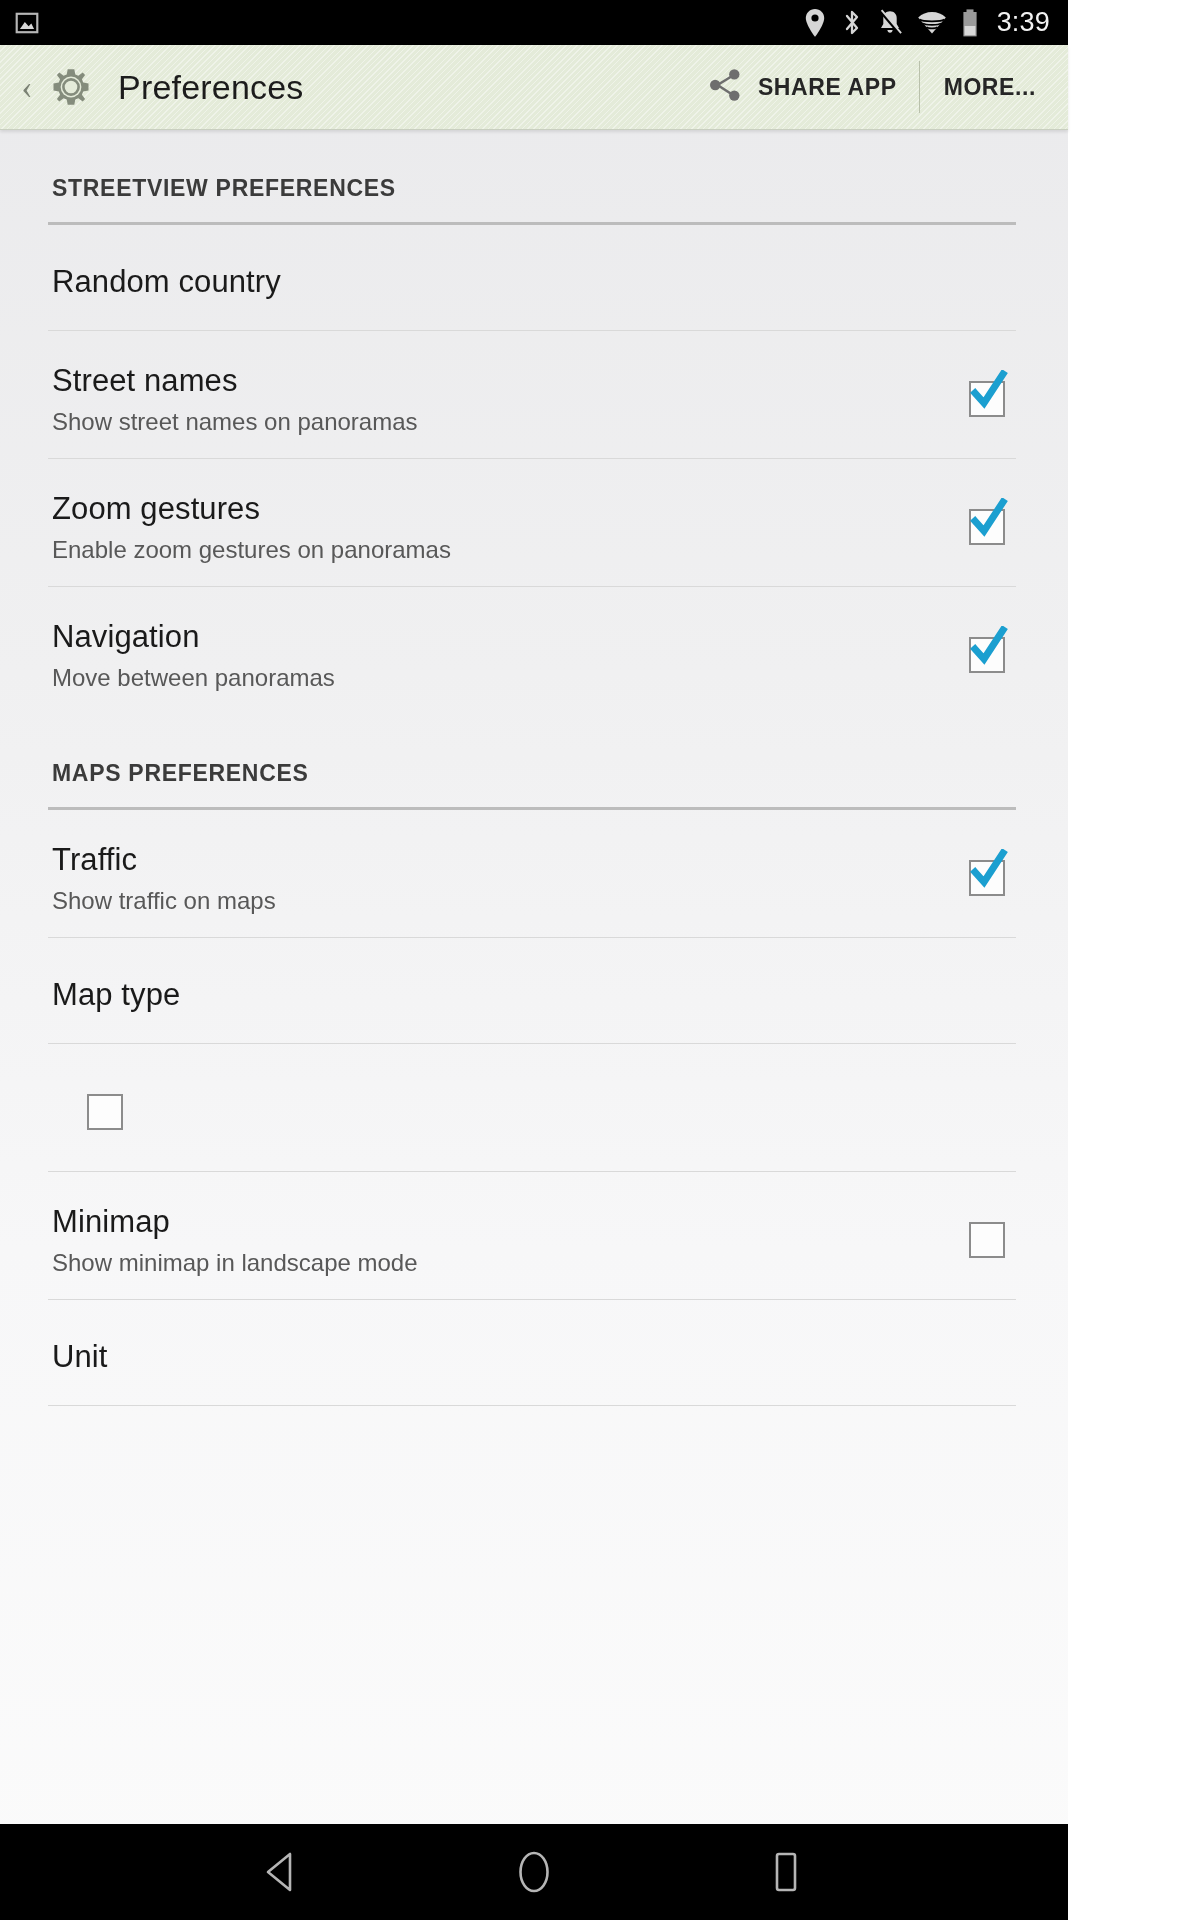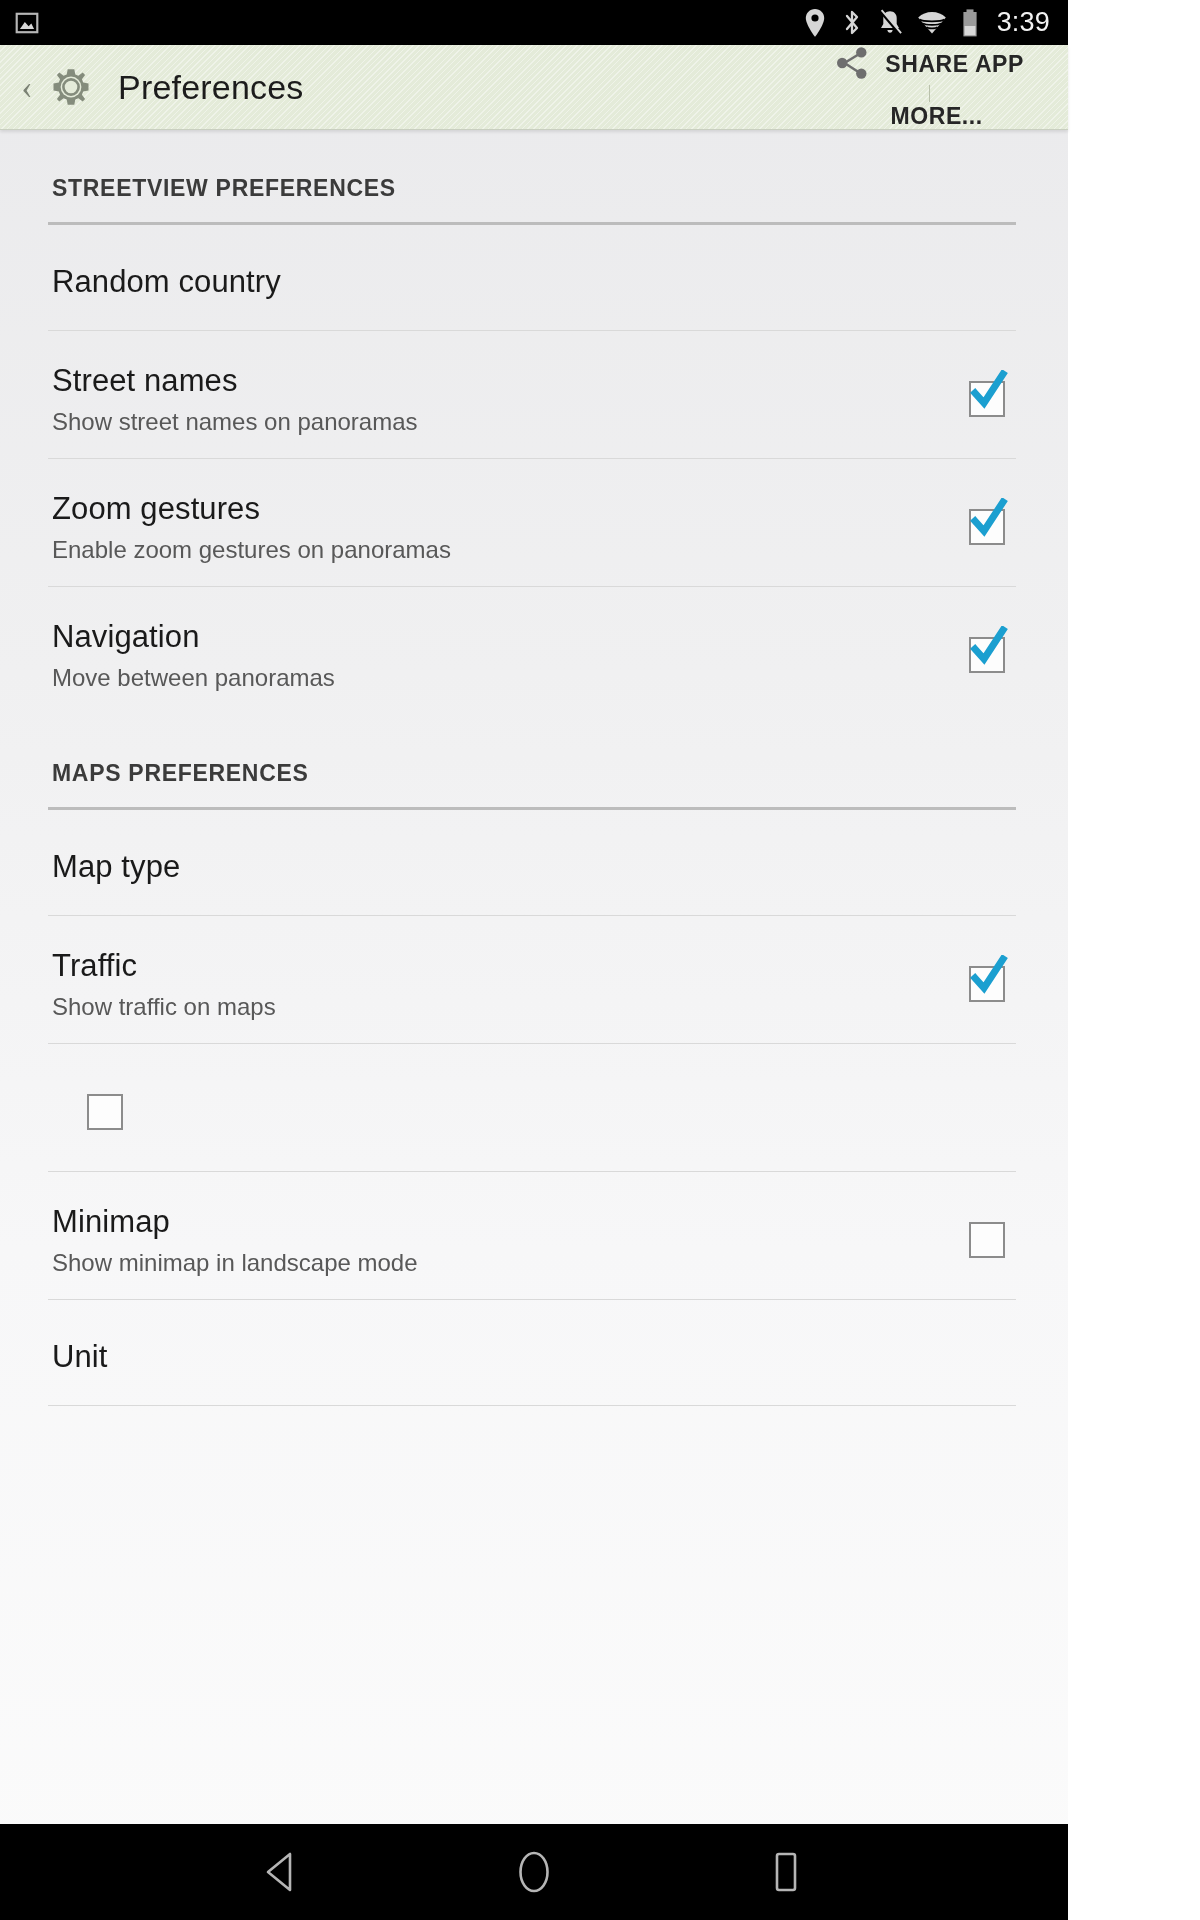--- a/index.html
+++ b/index.html
@@ -58,32 +58,32 @@
     color:#7b8274; font-size:34px; line-height:1;
     font-family:"Liberation Serif", serif;
     cursor:pointer;
   }
   .ab-gear { width:50px; height:50px; display:flex; align-items:center; justify-content:center; margin-left:2px; }
   .ab-title {
     font-size:34px; color:#1c1c1c; font-weight:400;
     margin-left:22px; letter-spacing:0.2px;
     white-space:nowrap;
   }
-  .ab-actions { margin-left:auto; display:flex; align-items:center; height:85px;flex-direction:column; }
+  .ab-actions { margin-left:auto; display:flex; align-items:center; height:85px; }
   .ab-share {
     display:flex; align-items:center; gap:16px;
     height:85px; padding:0 22px; cursor:pointer;
   }
   .ab-share-label, .ab-more-label {
     font-size:23px; font-weight:bold; color:#262626;
     letter-spacing:0.6px; white-space:nowrap;
   }
   .ab-sep { width:1px; height:52px; background:#b9c0ab; }
   .ab-more {
-    display:flex; align-items:flex-end; height:85px;
+    display:flex; align-items:center; height:85px;
     padding:0 10px 0 24px; cursor:pointer;
   }
 
   
   .list { flex:1 1 auto; overflow:hidden; }
 
   .section-header {
     padding:45px 0 12px 52px;
   }
   .section-header .sh-text {
@@ -287,36 +287,36 @@
           <path d="M9 23 L18 33 L37 4" fill="none" stroke="#1b9fd0" stroke-width="7" stroke-linecap="square"></path>
         </svg>
       </div>
     </div>
 
     <div class="section-header">
       <div class="sh-text">MAPS PREFERENCES</div>
     </div>
     <div class="section-rule"></div>
 
-    <div class="pref-row">
-      <div class="pref-text">
-        <div class="pref-title">Map type</div>
-      </div>
-    </div>
-
     <div class="pref-row tall">
       <div class="pref-text">
         <div class="pref-title">Traffic</div>
         <div class="pref-summary">Show traffic on maps</div>
       </div>
       <div class="cb-wrap">
         <span class="cb-box"></span>
         <svg class="cb-check" viewBox="0 0 44 44">
           <path d="M9 23 L18 33 L37 4" fill="none" stroke="#1b9fd0" stroke-width="7" stroke-linecap="square"></path>
         </svg>
+      </div>
+    </div>
+
+    <div class="pref-row">
+      <div class="pref-text">
+        <div class="pref-title">Map type</div>
       </div>
     </div>
 
     <div class="pref-row tall">
       <div class="cb-wrap">
         <span class="cb-box"></span>
       </div>
     </div>
 
     <div class="pref-row tall">

